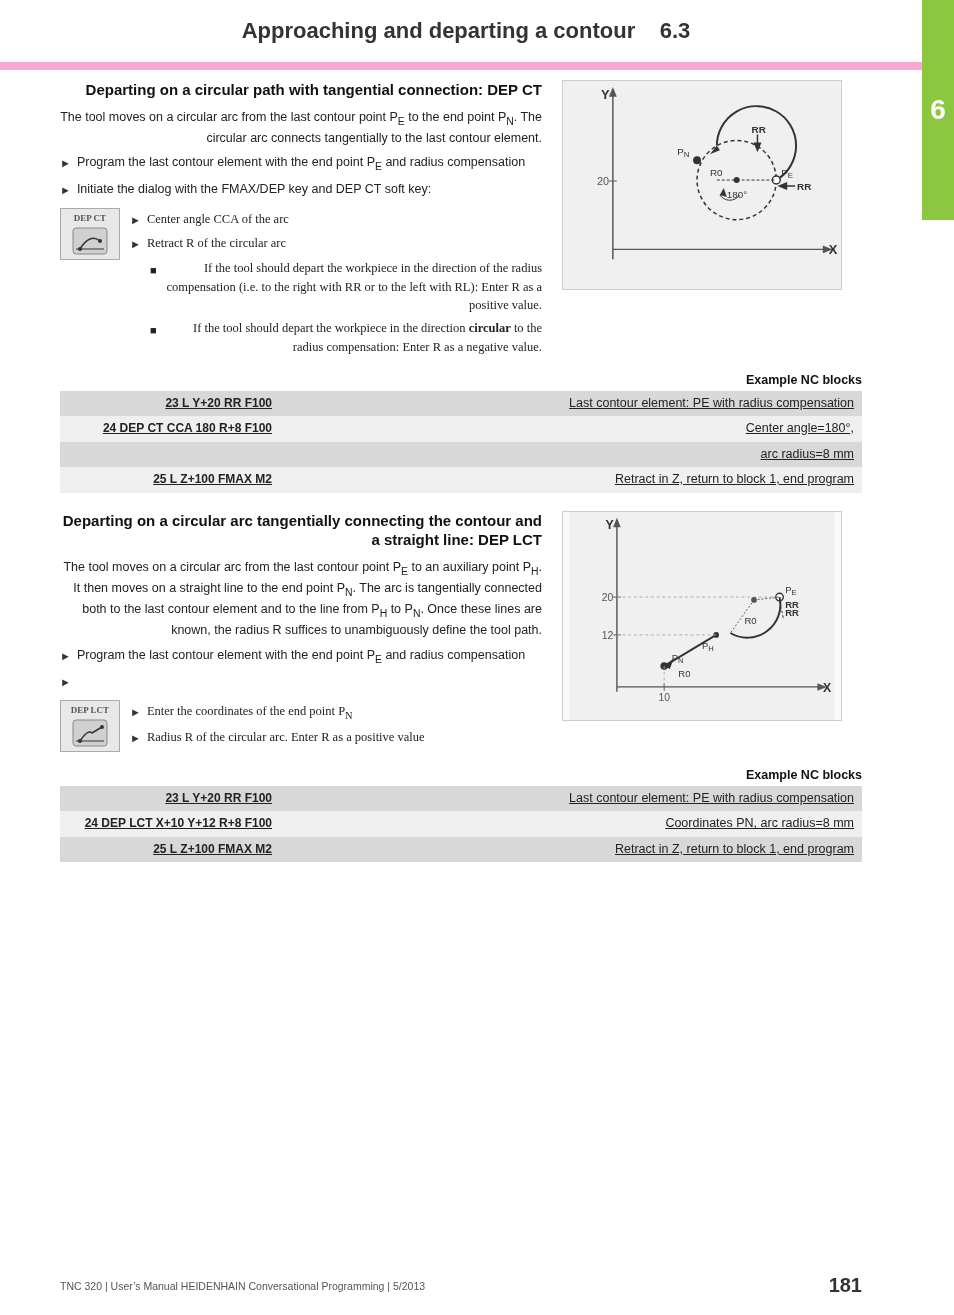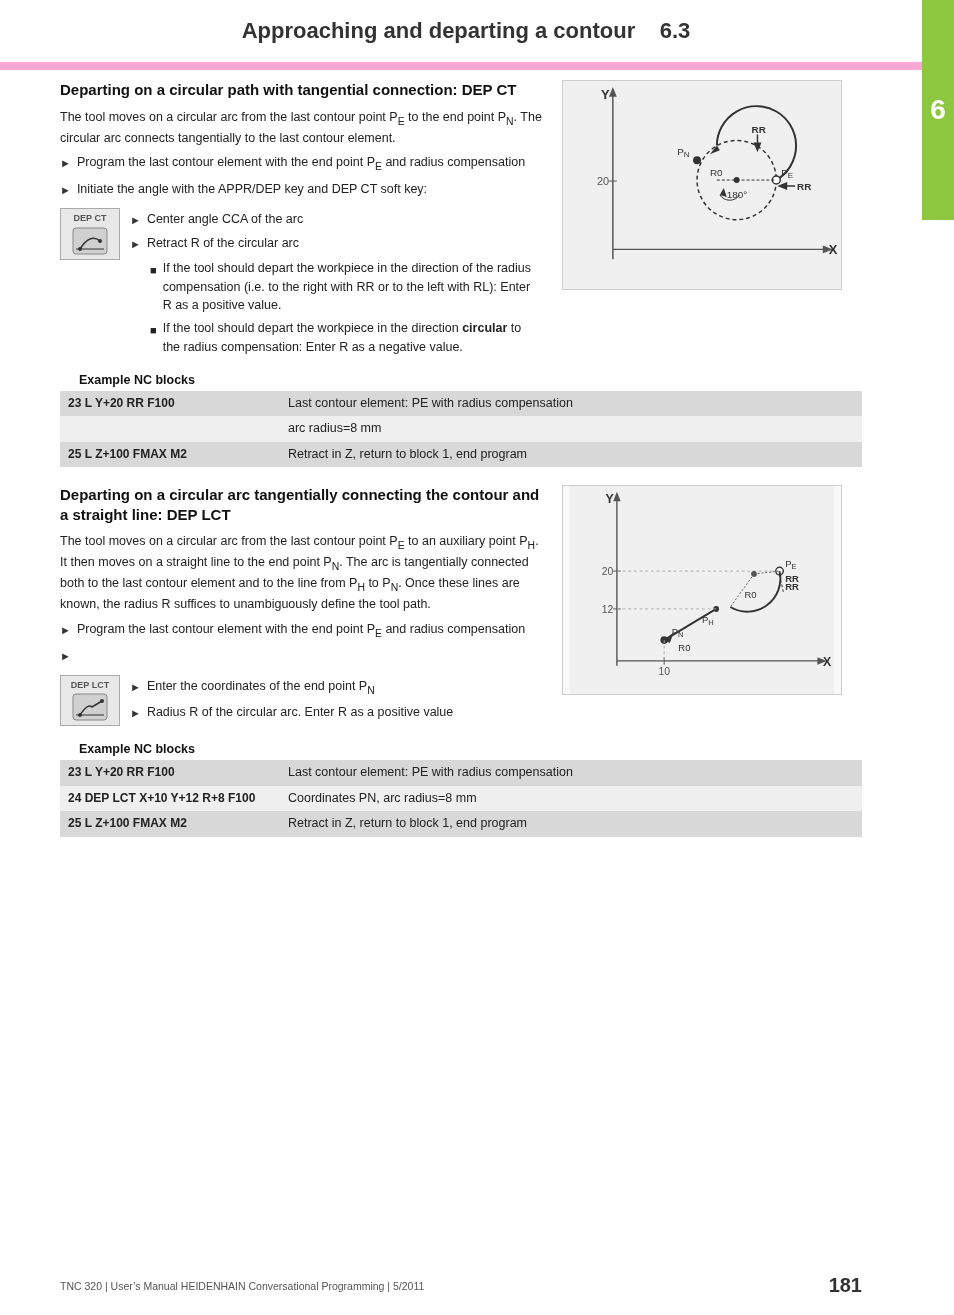--- a/index.html
+++ b/index.html
@@ -49,20 +49,21 @@
       font-size: 22px;
       font-weight: bold;
       color: #333;
       flex: 1;
       text-align: center;
     }
     
     .content {
       padding: 10px 60px 10px 60px;
       margin-right: 32px;
+      text-align: right;
     }
     
     .section {
       margin-bottom: 18px;
     }
     .section-title {
       font-size: 15px;
       font-weight: bold;
       color: #111;
       margin-bottom: 8px;
@@ -148,36 +149,38 @@
       gap: 2px;
       align-items: center;
       margin-top: 2px;
     }
     
     .softkey-row {
       display: flex;
       gap: 10px;
       align-items: flex-start;
       margin: 4px 0;
+      font-family: Liberation Serif, serif;
     }
     .softkey-bullets {
       flex: 1;
     }
     
     .example-label {
       font-size: 12.5px;
       font-weight: bold;
       color: #111;
       margin: 8px 0 4px 0;
       padding-left: 19px;
     }
     .nc-table {
       width: 100%;
       border-collapse: collapse;
       font-size: 12.5px;
+      text-decoration: underline;
     }
     .nc-table tr:nth-child(odd) {
       background: #d8d8d8;
     }
     .nc-table tr:nth-child(even) {
       background: #efefef;
     }
     .nc-table td {
       padding: 4px 8px;
       vertical-align: top;
@@ -249,21 +252,21 @@
           <div class="section-body">
             The tool moves on a circular arc from the last contour point P<sub>E</sub> to the end point P<sub>N</sub>. The circular arc connects tangentially to the last contour element.
           </div>
           <ul class="bullet-list">
             <li>
               <span class="bullet-arrow">►</span>
               <span>Program the last contour element with the end point P<sub>E</sub> and radius compensation</span>
             </li>
             <li>
               <span class="bullet-arrow">►</span>
-              <span>Initiate the angle with the APPR/DEP key and DEP CT soft key:</span>
+              <span>Initiate the dialog with the FMAX/DEP key and DEP CT soft key:</span>
             </li>
           </ul>
           <div class="softkey-row">
             <div class="softkey-box">
               <span class="key-label">DEP CT</span>
               <div class="softkey-icon-area">
 
                 <svg width="36" height="28" viewBox="0 0 36 28">
                   <rect x="1" y="1" width="34" height="26" rx="3" fill="#d0d0d0" stroke="#888" stroke-width="1"></rect>
                   <path d="M8 22 Q18 6 28 14" stroke="#333" stroke-width="1.5" fill="none"></path>
@@ -352,20 +355,24 @@
           </div>
         </div>
       </div>
 
       <div class="example-label">Example NC blocks</div>
       <table class="nc-table">
         <tbody>
           <tr>
             <td><span>23 L Y+20 RR F100</span></td>
             <td><span>Last contour element: PE with radius compensation</span></td>
+          </tr>
+          <tr>
+            <td><span>24 DEP CT CCA 180 R+8 F100</span></td>
+            <td><span>Center angle=180°,</span></td>
           </tr>
           <tr>
             <td><span></span></td>
             <td><span>arc radius=8 mm</span></td>
           </tr>
           <tr>
             <td><span>25 L Z+100 FMAX M2</span></td>
             <td><span>Retract in Z, return to block 1, end program</span></td>
           </tr>
         </tbody>
@@ -492,17 +499,17 @@
             <td><span>25 L Z+100 FMAX M2</span></td>
             <td><span>Retract in Z, return to block 1, end program</span></td>
           </tr>
         </tbody>
       </table>
     </div>
 
   </div>
 
   <div class="page-footer">
-    <span class="footer-text">TNC 320 | User’s Manual HEIDENHAIN Conversational Programming | 5/2011</span>
+    <span class="footer-text">TNC 320 | User’s Manual HEIDENHAIN Conversational Programming | 5/2013</span>
     <span class="footer-page">181</span>
   </div>
 
 </div>
 
 </body></html>

